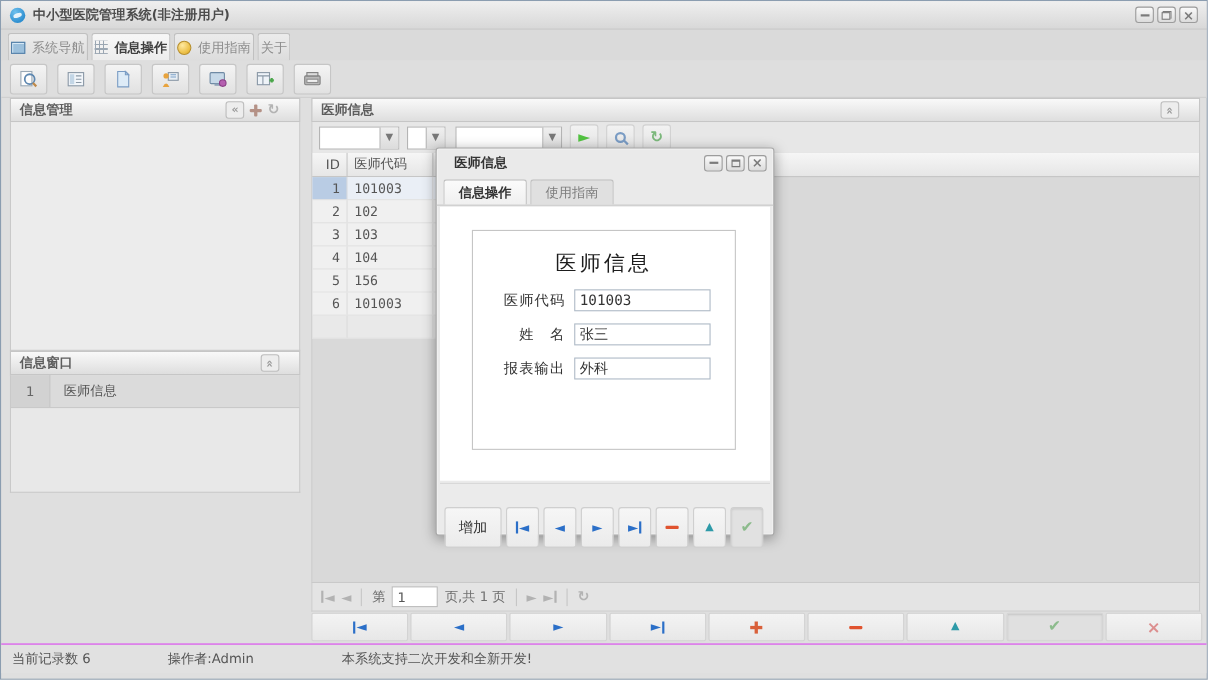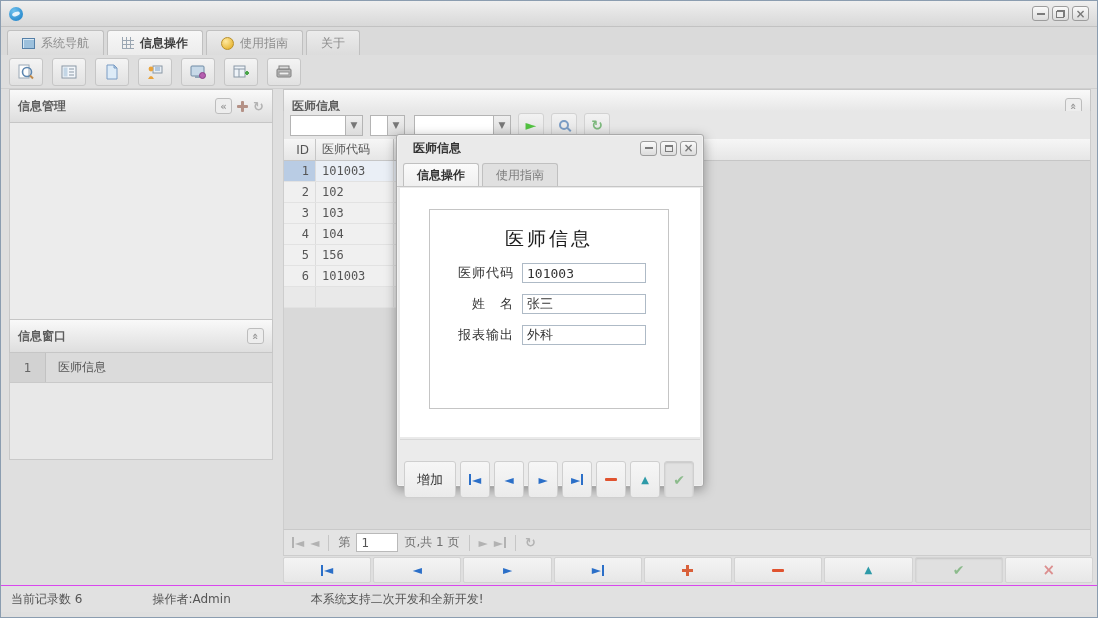--- a/index.html
+++ b/index.html
@@ -16,34 +16,34 @@
   .wbtn { width:17px; height:15px; border:1px solid #9c9c9c; border-radius:3px; background:linear-gradient(#fafafa,#dcdcdc); display:flex; align-items:center; justify-content:center; color:#7b7b7b; }
   .g-min { width:8px; height:2px; background:#7b7b7b; }
   .g-restore { width:9px; height:8px; position:relative; }
   .g-restore::before { content:""; position:absolute; right:0; top:0; width:6px; height:5px; border:1px solid #7b7b7b; }
   .g-restore::after { content:""; position:absolute; left:0; bottom:0; width:6px; height:5px; border:1px solid #7b7b7b; background:#eee; }
   .g-max { width:8px; height:7px; border:1px solid #7b7b7b; border-top-width:2px; }
   .g-close { font-size:12px; font-weight:bold; line-height:1; }
 
   
   .tabstrip { position:absolute; left:0; top:26px; right:0; height:28px; background:#dadada; display:flex; align-items:flex-end; padding-left:6px; gap:3px; }
-  .tab { height:25px; display:flex; align-items:center; gap:6px; padding:0 14px; border:1px solid #c0c0c0; border-bottom:none; border-radius:3px 3px 0 0; background:linear-gradient(#ececec,#dcdcdc); color:#8d8d8d;margin-top:48px; }
+  .tab { height:25px; display:flex; align-items:center; gap:6px; padding:0 2px; border:1px solid #c0c0c0; border-bottom:none; border-radius:3px 3px 0 0; background:linear-gradient(#ececec,#dcdcdc); color:#8d8d8d;margin-top:48px; }
   .tab.active { background:linear-gradient(#f7f7f7,#ececec); color:#3f3f3f; font-weight:bold; }
   .ti-window { width:13px; height:11px; background:#9cc0dc; border:1px solid #5580a8; box-shadow:inset 1px 1px 0 #d6e8f5; }
   .ti-grid { width:12px; height:12px; background:
       repeating-linear-gradient(90deg,#9aa6b2 0 1px,transparent 1px 4px),
       repeating-linear-gradient(0deg,#9aa6b2 0 1px,transparent 1px 4px); }
   .ti-help { width:13px; height:13px; border-radius:50%; background:radial-gradient(circle at 35% 30%,#ffe9a0,#e9b93a 75%); border:1px solid #b88f2a; }
 
   
   .app-toolbar { position:absolute; left:0; top:54px; right:0; height:34px; background:#dedede; border-bottom:1px solid #cfcfcf; display:flex; align-items:center; gap:9px; padding-left:8px; }
   .tbtn { width:34px; height:28px; border:1px solid #c6c6c6; border-radius:3px; background:linear-gradient(#f4f4f4,#e1e1e1); display:flex; align-items:center; justify-content:center; }
 
   
-  .panel-hd { height:34px; background:linear-gradient(#f9f9f9,#dedede); border:1px solid #c6c6c6; display:flex; align-items:center; padding:0 8px 0 8px; font-weight:bold; color:#5d5d5d; }
+  .panel-hd { height:22px; background:linear-gradient(#f9f9f9,#dedede); border:1px solid #c6c6c6; display:flex; align-items:center; padding:0 18px 0 8px; font-weight:bold; color:#5d5d5d; }
   .panel-hd .sp { margin-left:auto; display:flex; align-items:center; gap:5px; }
   .toolbox { width:17px; height:16px; border:1px solid #bdbdbd; border-radius:3px; background:#ededed; display:flex; align-items:center; justify-content:center; color:#9a9a9a; font-size:10px; }
   .chev-up { display:inline-block; transform:rotate(90deg); font-size:11px; line-height:1; }
   .ico-plus { position:relative; width:11px; height:11px; }
   .ico-plus::before { content:""; position:absolute; left:0; top:4px; width:11px; height:3px; background:#b49186; border-radius:1px; }
   .ico-plus::after { content:""; position:absolute; left:4px; top:0; width:3px; height:11px; background:#b49186; border-radius:1px; }
   .ico-refresh { font-size:13px; font-weight:bold; color:#b3b3b3; line-height:1; }
 
   .lp { position:absolute; left:8px; width:264px; }
   .lp-body { border:1px solid #c9c9c9; border-top:none; background:#ececec; }
@@ -127,20 +127,21 @@
   .dbtn.icon { width:30px; }
   .dbtn.pressed { background:#e1e1e1; box-shadow:inset 0 1px 2px rgba(0,0,0,.12); }
 </style>
 </head>
 <body>
 
 <div class="window">
 
   <div class="titlebar">
     <span class="logo"></span>
+    <span class="title-text">中小型医院管理系统(非注册用户)</span>
     <span class="win-controls">
       <span class="wbtn">
           <span class="g-min"></span>
         </span>
       <span class="wbtn">
           <span class="g-restore"></span>
         </span>
       <span class="wbtn">
           <span class="g-close">×</span>
         </span>

